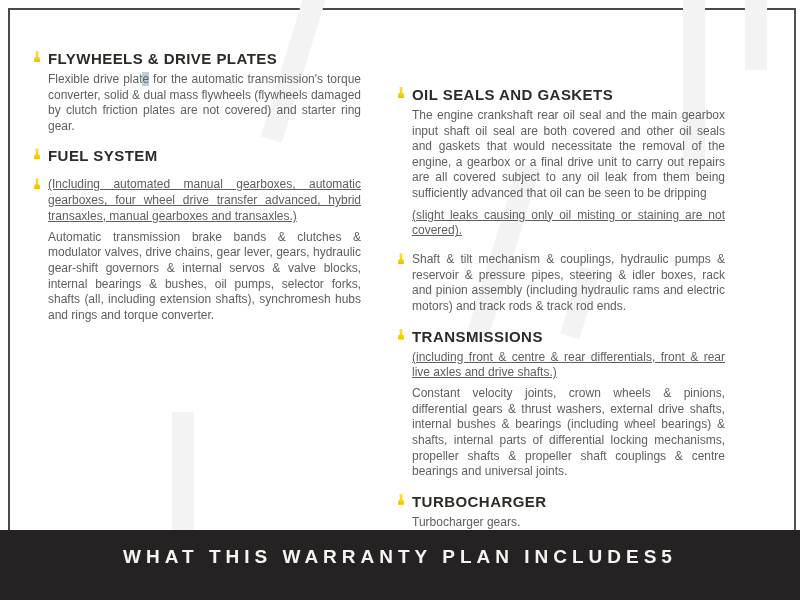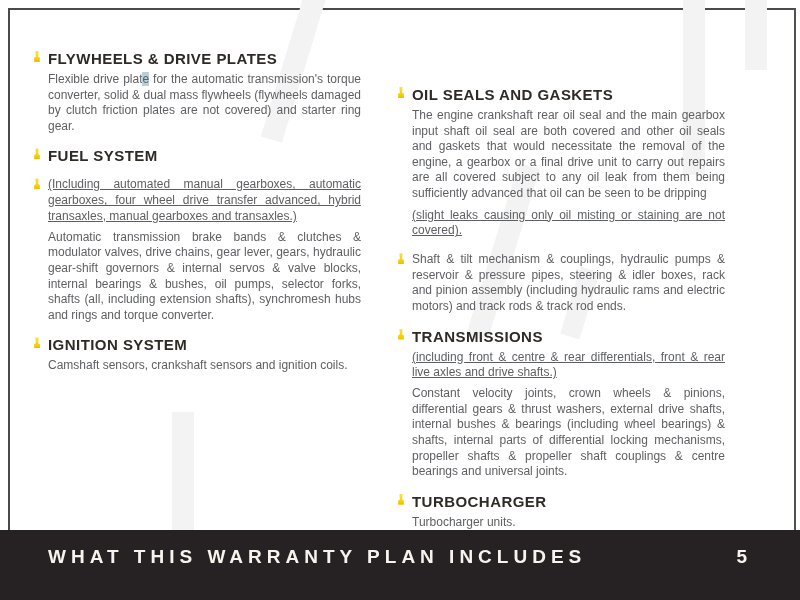--- a/index.html
+++ b/index.html
@@ -46,21 +46,21 @@
     font-size:12px;line-height:1.3;color:#5e5f62;
     text-align:justify;
   }
   .para.small{font-size:12px;line-height:1.32;margin-bottom:5px;text-decoration:underline;}
   .para:last-child{margin-bottom:0;}
   .char-highlight{background:#b9cfda;}
 
   .footer{
     position:absolute;left:0;right:0;bottom:0;height:70px;
     background:#262223;color:#f7f4ef;
-    display:flex;align-items:flex-start;justify-content:space-between;
+    display:flex;align-items:flex-start;justify-content:center;
     padding:16px 52px 0 48px;box-sizing:border-box;
   }
   .footer-title{
     font-size:19px;font-weight:bold;letter-spacing:5px;
   }
   .footer-page{
     font-size:19px;font-weight:bold;letter-spacing:1px;
   }
 </style>
 </head>
@@ -86,25 +86,20 @@
       </section>
       <section class="section">
         <span class="bullet"></span>
         <h3 class="heading">FUEL SYSTEM</h3>
       </section>
       <section class="section">
         <span class="bullet"></span>
         <p class="para small">(Including automated manual gearboxes, automatic gearboxes, four wheel drive transfer advanced, hybrid transaxles, manual gearboxes and transaxles.)</p>
         <p class="para">Automatic transmission brake bands &amp; clutches &amp; modulator valves, drive chains, gear lever, gears, hydraulic gear-shift governors &amp; internal servos &amp; valve blocks, internal bearings &amp; bushes, oil pumps, selector forks, shafts (all, including extension shafts), synchromesh hubs and rings and torque converter.</p>
       </section>
-      <section class="section">
-        <span class="bullet"></span>
-        <h3 class="heading">IGNITION SYSTEM</h3>
-        <p class="para">Camshaft sensors, crankshaft sensors and ignition coils.</p>
-      </section>
     </div>
   <div class="col col-right">
       <section class="section">
         <span class="bullet"></span>
         <h3 class="heading">OIL SEALS AND GASKETS</h3>
         <p class="para">The engine crankshaft rear oil seal and the main gearbox input shaft oil seal are both covered and other oil seals and gaskets that would necessitate the removal of the engine, a gearbox or a final drive unit to carry out repairs are all covered subject to any oil leak from them being sufficiently advanced that oil can be seen to be dripping</p>
         <p class="para small">(slight leaks causing only oil misting or staining are not covered).</p>
       </section>
       <section class="section">
         <span class="bullet"></span>
@@ -112,21 +107,21 @@
       </section>
       <section class="section">
         <span class="bullet"></span>
         <h3 class="heading">TRANSMISSIONS</h3>
         <p class="para small">(including front &amp; centre &amp; rear differentials, front &amp; rear live axles and drive shafts.)</p>
         <p class="para">Constant velocity joints, crown wheels &amp; pinions, differential gears &amp; thrust washers, external drive shafts, internal bushes &amp; bearings (including wheel bearings) &amp; shafts, internal parts of differential locking mechanisms, propeller shafts &amp; propeller shaft couplings &amp; centre bearings and universal joints.</p>
       </section>
       <section class="section">
         <span class="bullet"></span>
         <h3 class="heading">TURBOCHARGER</h3>
-        <p class="para">Turbocharger units.</p>
+        <p class="para">Turbocharger gears.</p>
       </section>
     </div>
 </div>
 
 <div class="footer">
   <span class="footer-title">WHAT THIS WARRANTY PLAN INCLUDES</span>
   <span class="footer-page">5</span>
 </div>
 
 </body></html>

